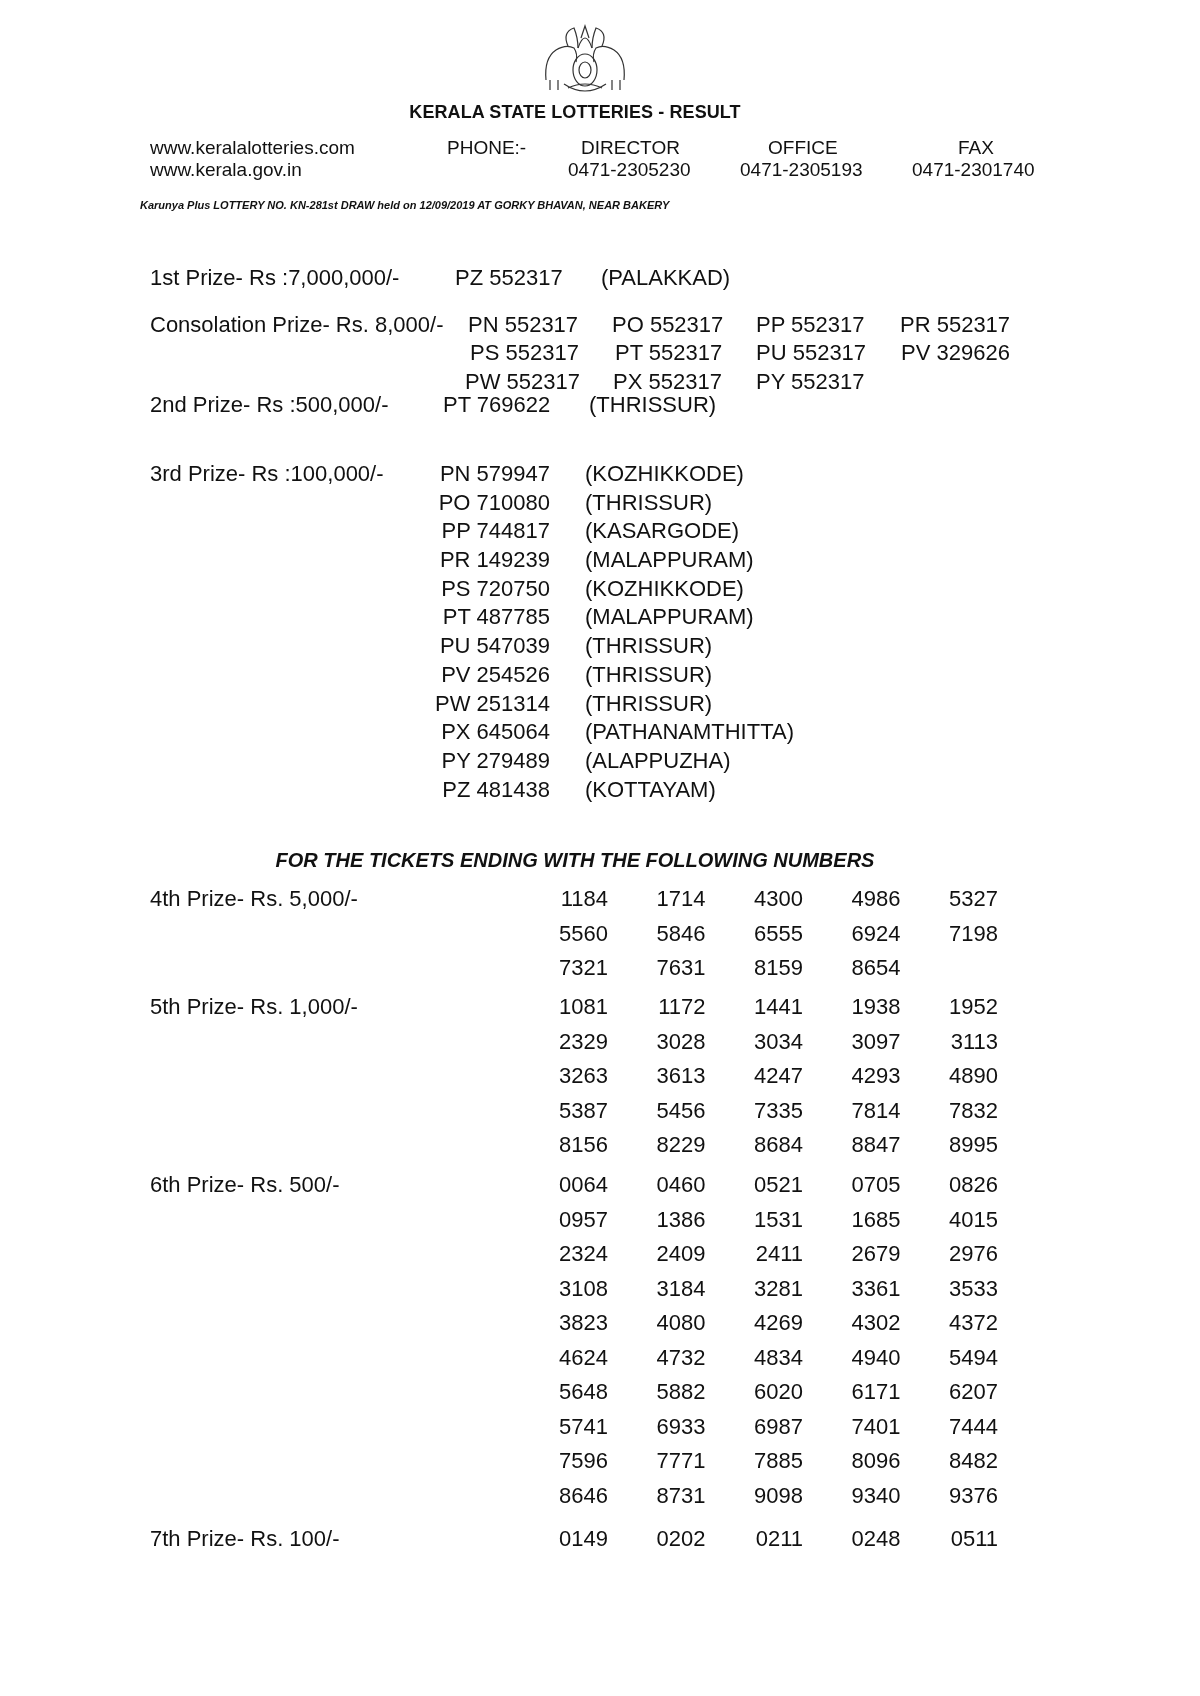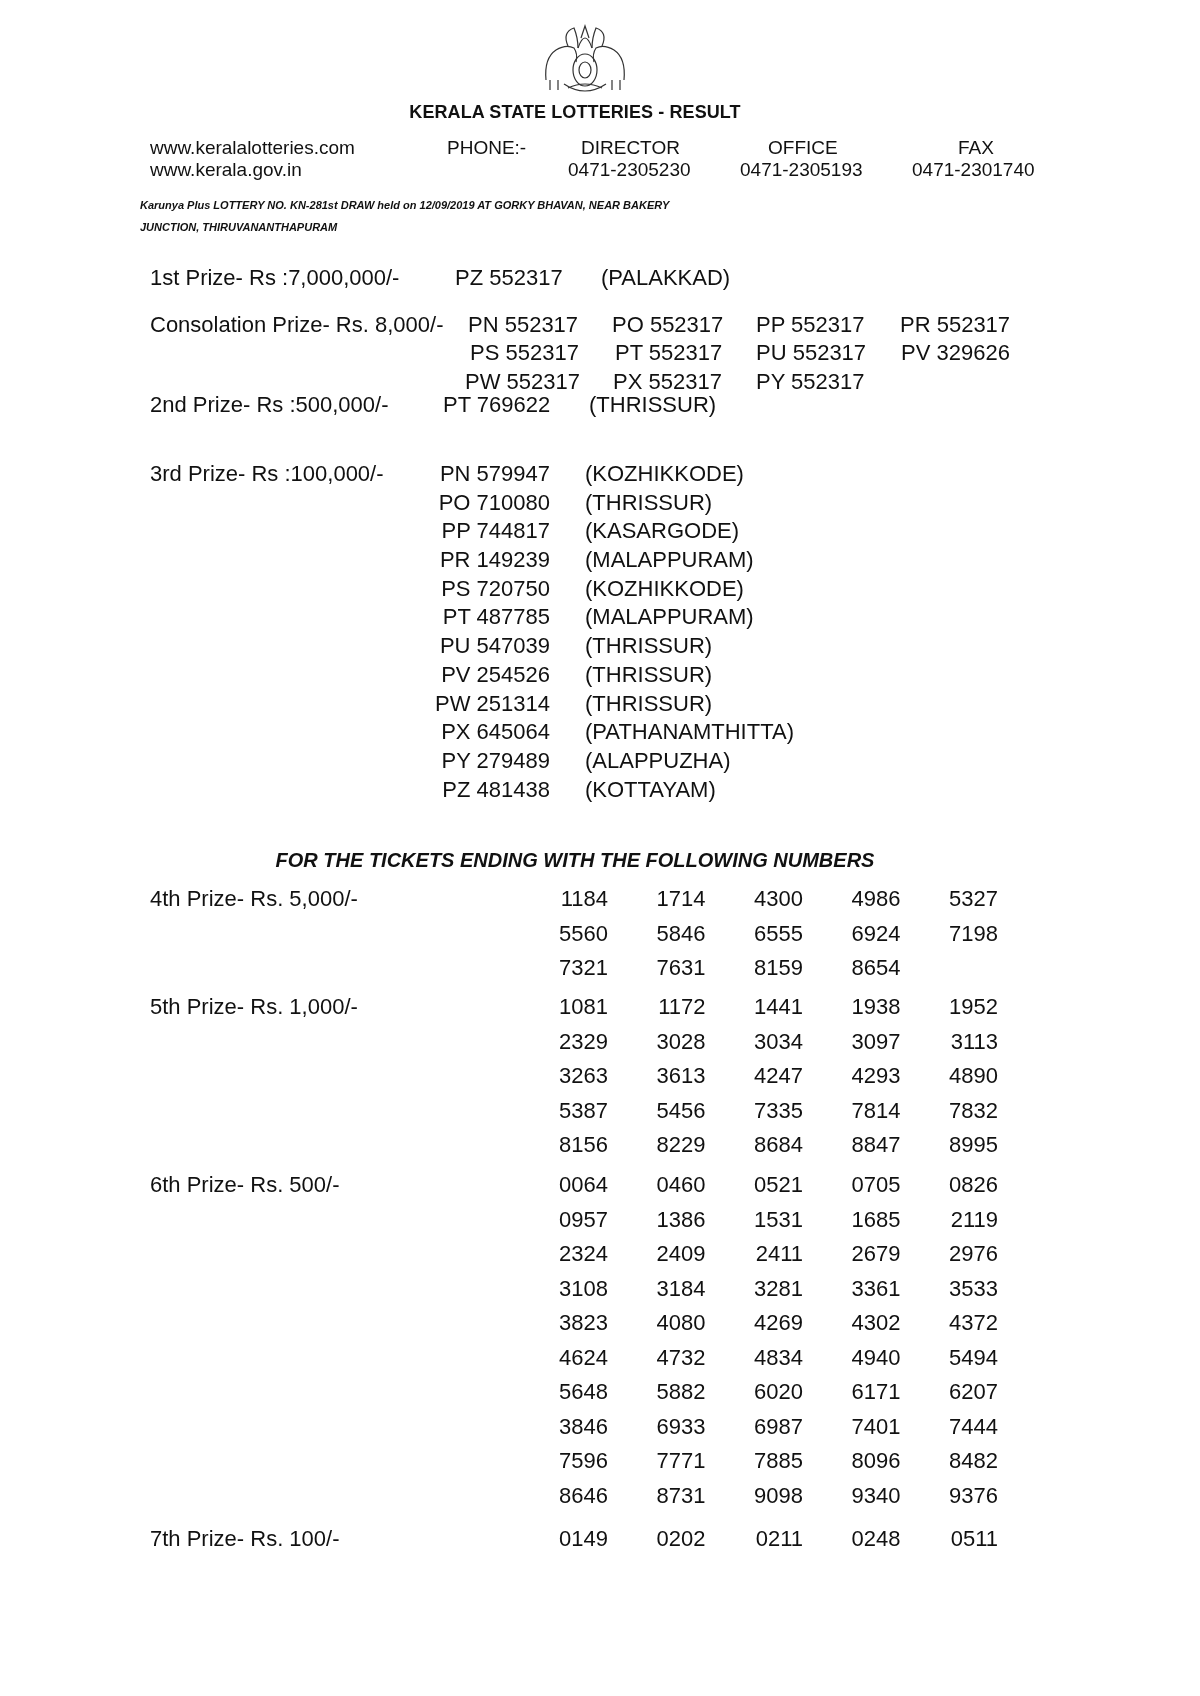--- a/index.html
+++ b/index.html
@@ -87,21 +87,20 @@
 <span class="abs hdr" style="left:447px;">PHONE:-</span>
 <span class="abs hdr" style="left:581px;">DIRECTOR</span>
 <span class="abs hdr2" style="left:568px;">0471-2305230</span>
 <span class="abs hdr" style="left:768px;">OFFICE</span>
 <span class="abs hdr2" style="left:740px;">0471-2305193</span>
 <span class="abs hdr" style="left:958px;">FAX</span>
 <span class="abs hdr2" style="left:912px;">0471-2301740</span>
 
 <div class="draw">
   <div>Karunya Plus LOTTERY NO. KN-281st DRAW held on 12/09/2019 AT GORKY BHAVAN, NEAR BAKERY</div>
-  <div>JUNCTION, THIRUVANANTHAPURAM</div>
 </div>
 
 <span class="abs prize-label" style="left:150px; top:265px;">1st Prize- Rs :7,000,000/-</span>
 <span class="abs ticket" style="left:455px; top:265px;">PZ 552317</span>
 <span class="abs place" style="left:601px; top:265px;">(PALAKKAD)</span>
 
 <span class="abs prize-label" style="left:150px; top:312px;">Consolation Prize- Rs. 8,000/-</span>
 <span class="abs ticket" style="left:468px; top:312px;">PN 552317</span>
 <span class="abs ticket" style="left:612px; top:312px;">PO 552317</span>
 <span class="abs ticket" style="left:756px; top:312px;">PP 552317</span>
@@ -206,21 +205,21 @@
   <div style="display:grid; grid-template-columns:repeat(5, 97.5px); grid-auto-rows:34.5px;">
     <span class="num">0064</span>
     <span class="num">0460</span>
     <span class="num">0521</span>
     <span class="num">0705</span>
     <span class="num">0826</span>
     <span class="num">0957</span>
     <span class="num">1386</span>
     <span class="num">1531</span>
     <span class="num">1685</span>
-    <span class="num">2119</span>
+    <span class="num">4015</span>
     <span class="num">2324</span>
     <span class="num">2409</span>
     <span class="num">2411</span>
     <span class="num">2679</span>
     <span class="num">2976</span>
     <span class="num">3108</span>
     <span class="num">3184</span>
     <span class="num">3281</span>
     <span class="num">3361</span>
     <span class="num">3533</span>
@@ -232,21 +231,21 @@
     <span class="num">4624</span>
     <span class="num">4732</span>
     <span class="num">4834</span>
     <span class="num">4940</span>
     <span class="num">5494</span>
     <span class="num">5648</span>
     <span class="num">5882</span>
     <span class="num">6020</span>
     <span class="num">6171</span>
     <span class="num">6207</span>
-    <span class="num">3846</span>
+    <span class="num">5741</span>
     <span class="num">6933</span>
     <span class="num">6987</span>
     <span class="num">7401</span>
     <span class="num">7444</span>
     <span class="num">7596</span>
     <span class="num">7771</span>
     <span class="num">7885</span>
     <span class="num">8096</span>
     <span class="num">8482</span>
     <span class="num">8646</span>

